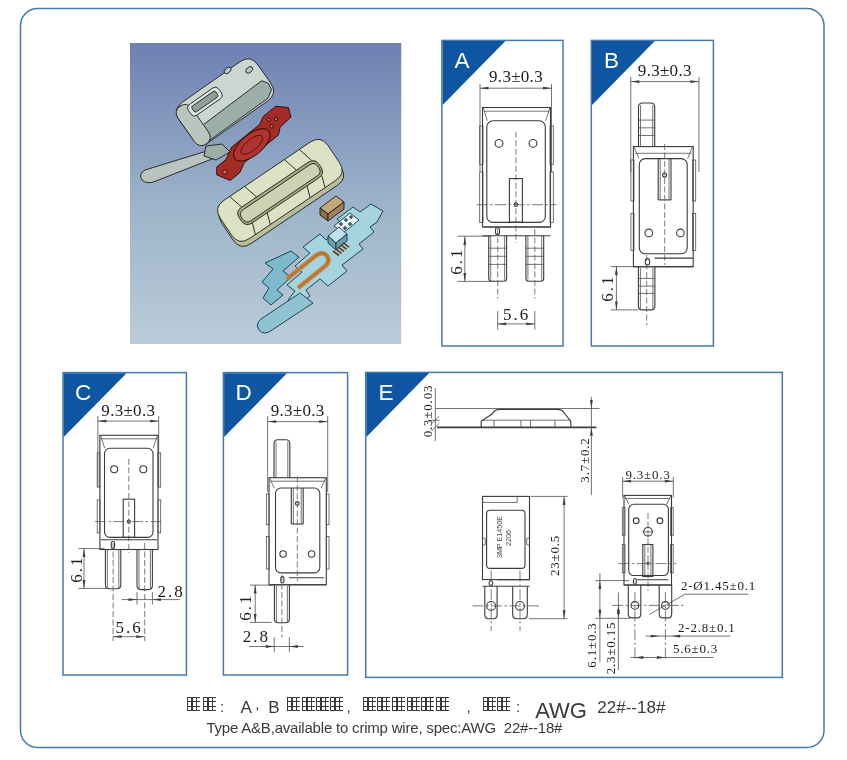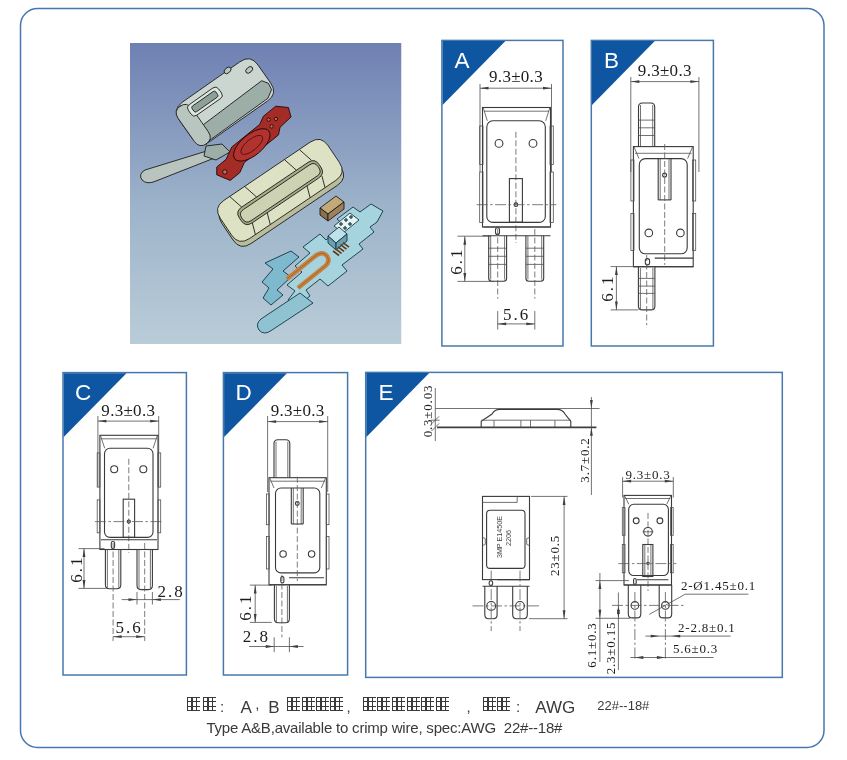--- a/index.html
+++ b/index.html
@@ -401,14 +401,14 @@
 <text x="595.7" y="645" text-anchor="middle" fill="#1c1c1c" style="font-family:&quot;Liberation Serif&quot;,serif;font-size:13px;letter-spacing:0.8px;" transform="rotate(-90 595.7 645)">6.1±0.3</text>
 <text x="615.4" y="648" text-anchor="middle" fill="#1c1c1c" style="font-family:&quot;Liberation Serif&quot;,serif;font-size:13px;letter-spacing:0.8px;" transform="rotate(-90 615.4 648)">2.3±0.15</text>
 </svg>
 <div class="cjk" style="left:186.9px;top:697.3px"><i class="cj"></i><i class="cj" style="margin-left:1.6px"></i><span style="position:absolute;left:33px;top:1px">:</span></div>
 <div class="cjk" style="left:240.6px;top:698.2px;font-size:17px">A</div>
 <div class="cjk" style="left:255.2px;top:695px;font-size:15px">,</div>
 <div class="cjk" style="left:268.3px;top:698.2px;font-size:17px">B</div>
 <div class="cjk" style="left:287.4px;top:697.3px"><i class="cj"></i><i class="cj"></i><i class="cj"></i><i class="cj"></i><span style="position:absolute;left:59px;top:1px">,</span></div>
 <div class="cjk" style="left:362.6px;top:697.3px"><i class="cj c2"></i><i class="cj c2"></i><i class="cj c2"></i><i class="cj c2"></i><i class="cj c2"></i><i class="cj c2"></i><span style="position:absolute;left:104px;top:1px">,</span></div>
 <div class="cjk" style="left:483px;top:697.3px"><i class="cj"></i><i class="cj"></i><span style="position:absolute;left:33px;top:1px">:</span></div>
-<div class="cjk" style="left:535.2px;top:698.2px;font-size:17px">AWG</div>
-<div class="cjk" style="left:597.3px;top:698.2px;font-size:13px">22#--18#</div>
+<div class="cjk" style="left:535.2px;top:698.2px;font-size:22px">AWG</div>
+<div class="cjk" style="left:597.3px;top:698.2px;font-size:17px">22#--18#</div>
 <div class="cjk" style="left:206.4px;top:718.9px;font-size:15px;letter-spacing:-0.2px">Type A&amp;B,available to crimp wire, spec:AWG&nbsp; 22#--18#</div>
 </body></html>

